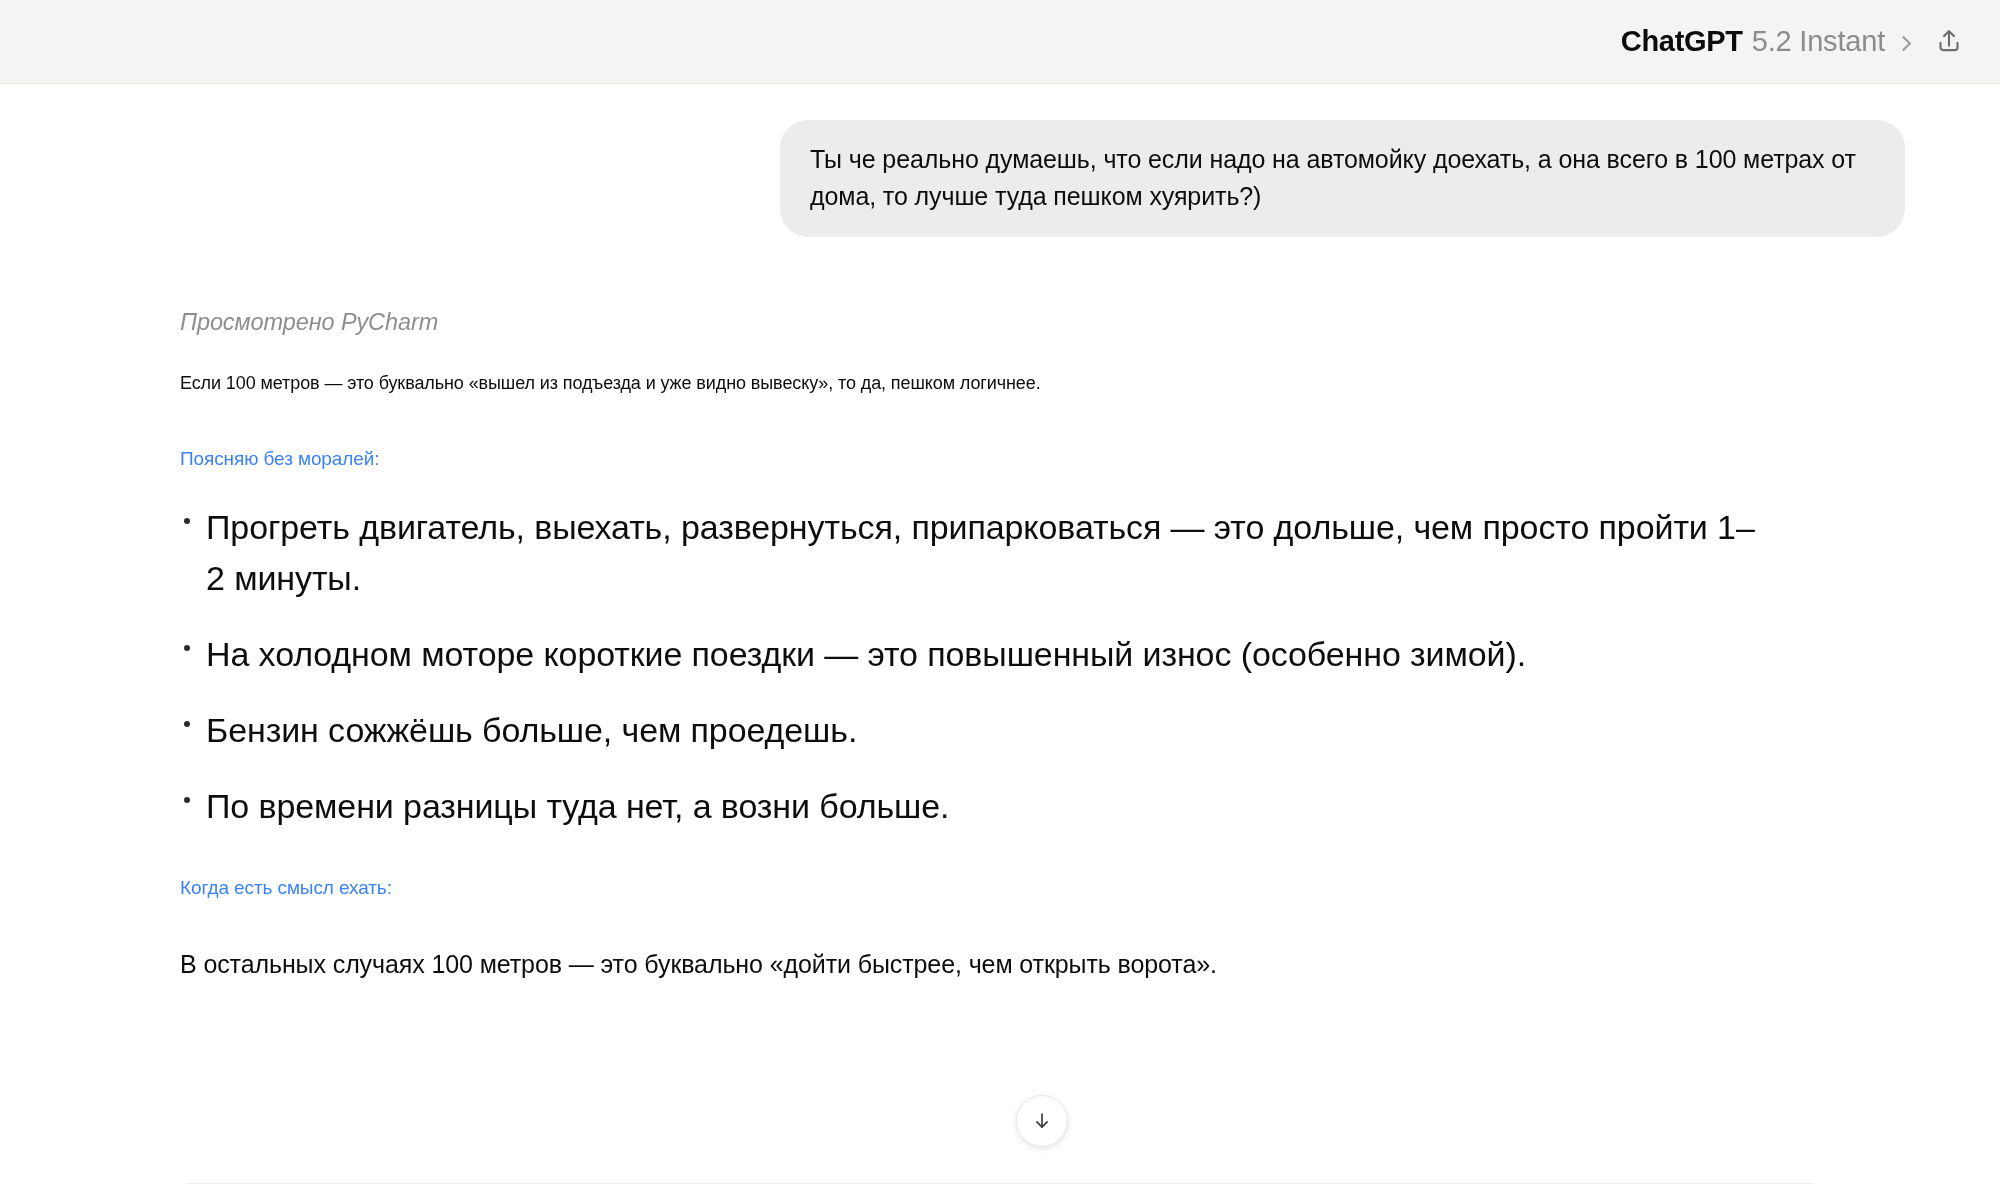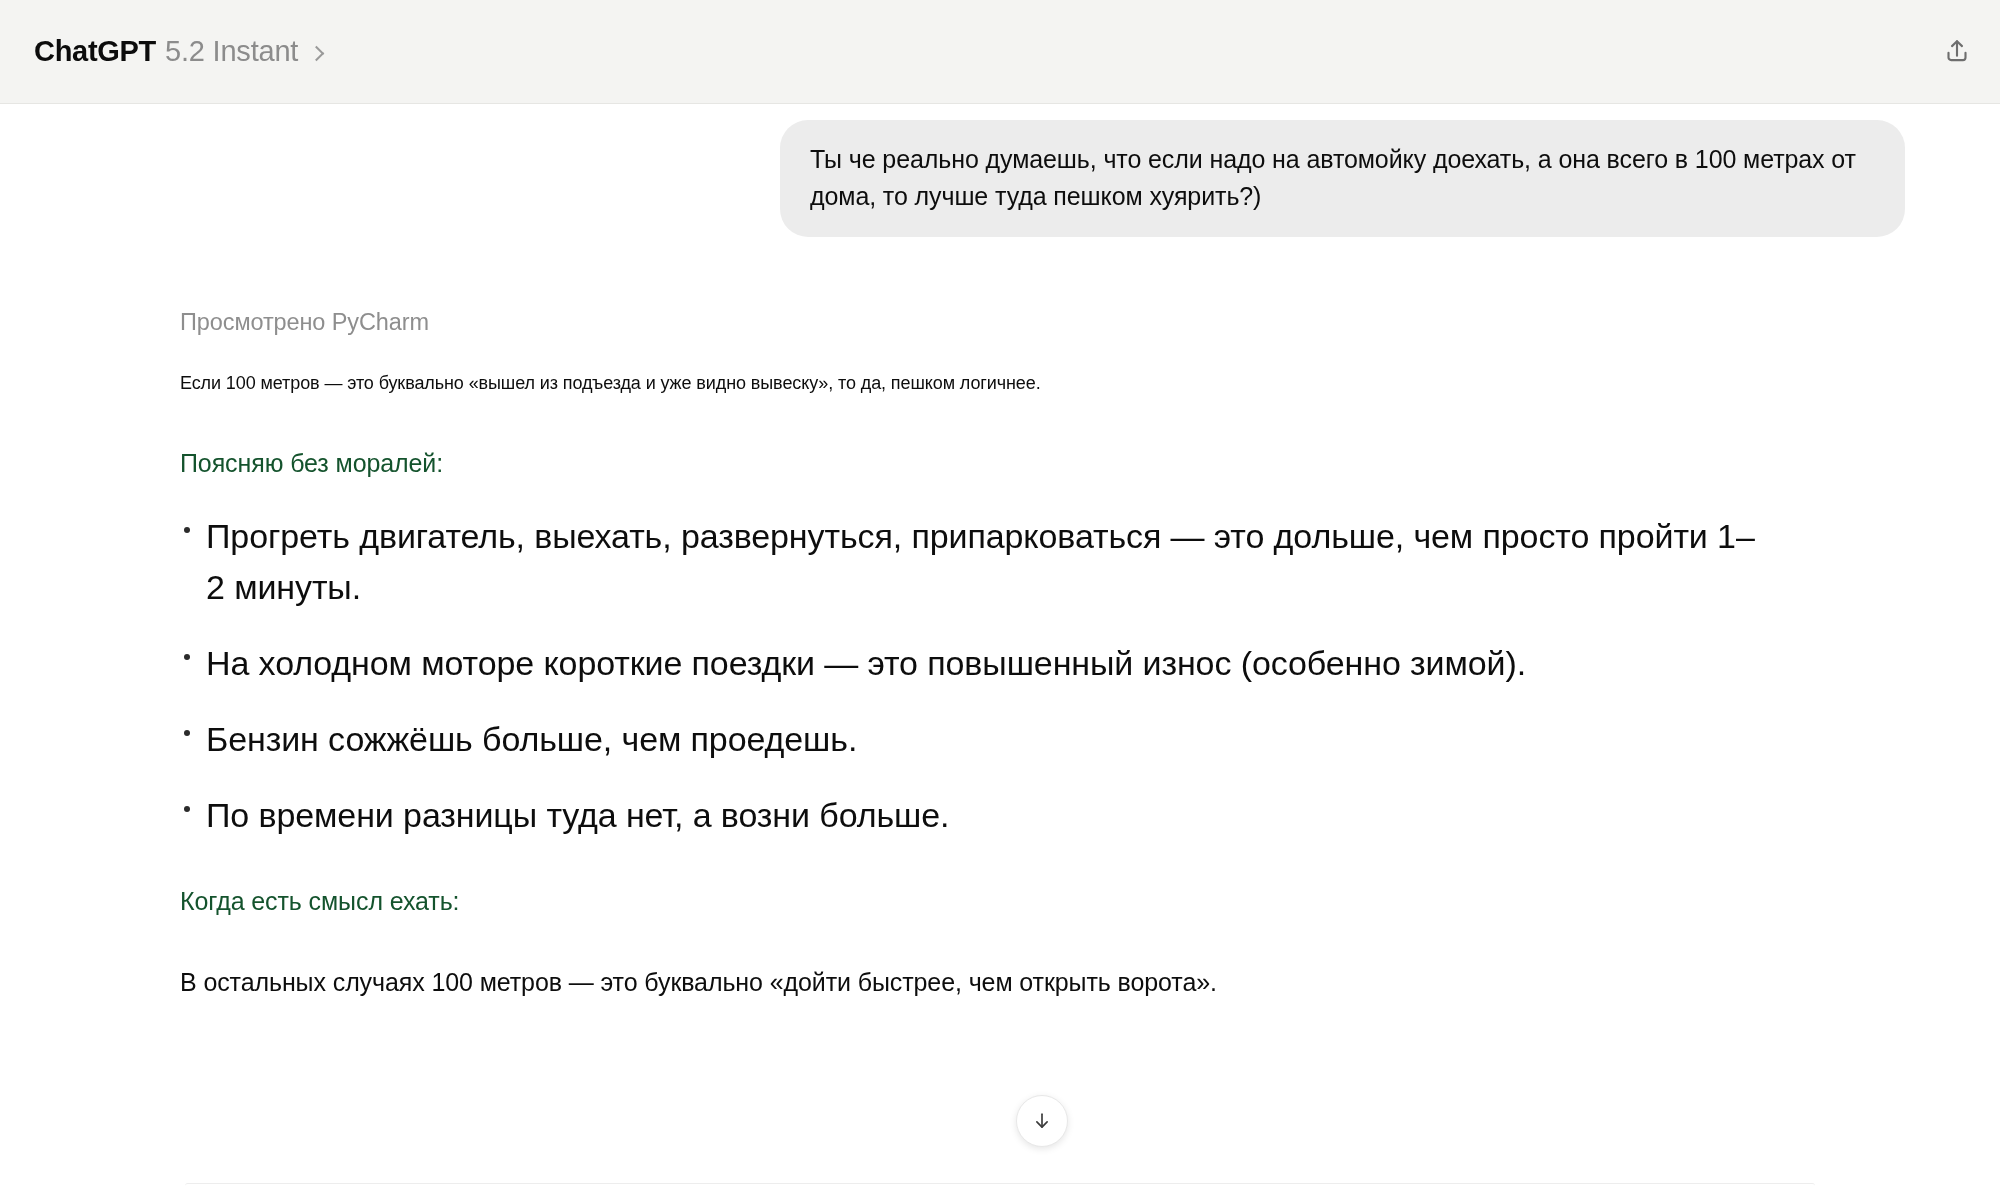--- a/index.html
+++ b/index.html
@@ -18,27 +18,27 @@
     height: 1186px;
     background: #ffffff;
     overflow: hidden;
   }
 
   
   .topbar {
     position: absolute;
     top: 0; left: 0;
     width: 2000px;
-    height: 104px;
+    height: 84px;
     background: #f4f4f2;
     border-bottom: 1px solid #e6e6e3;
     display: flex;
     align-items: center;
-    justify-content: space-between;
-    padding: 0 16px 0 34px;
+    justify-content: flex-end;
+    padding: 0 24px 0 34px;
   }
   .model-switcher {
     display: flex;
     align-items: baseline;
     gap: 9px;
     cursor: pointer;
     padding: 6px 8px 6px 0;
     border-radius: 10px;
   }
   .brand {
@@ -114,32 +114,33 @@
   
   .assistant {
     padding: 72px 0 0 180px;
     max-width: 1760px;
   }
   .tool-note {
     font-size: 23.5px;
     color: #8e8e8e;
     letter-spacing: -0.1px;
     margin-bottom: 34px;
+    font-style: italic;
   }
   .para {
     font-size: 18px;
     line-height: 1.5;
     color: #0d0d0d;
     letter-spacing: -0.1px;
     margin-bottom: 48px;
   }
   .section-label {
-    font-size: 25px;
-    line-height: 1.5;
-    color: #14532d;
+    font-size: 19px;
+    line-height: 1.5;
+    color: #3b82f6;
     letter-spacing: -0.1px;
     margin-bottom: 28px;
   }
   ul.bullets {
     list-style: none;
     margin: 0 0 42px 0;
     padding: 0;
   }
   ul.bullets li {
     position: relative;

